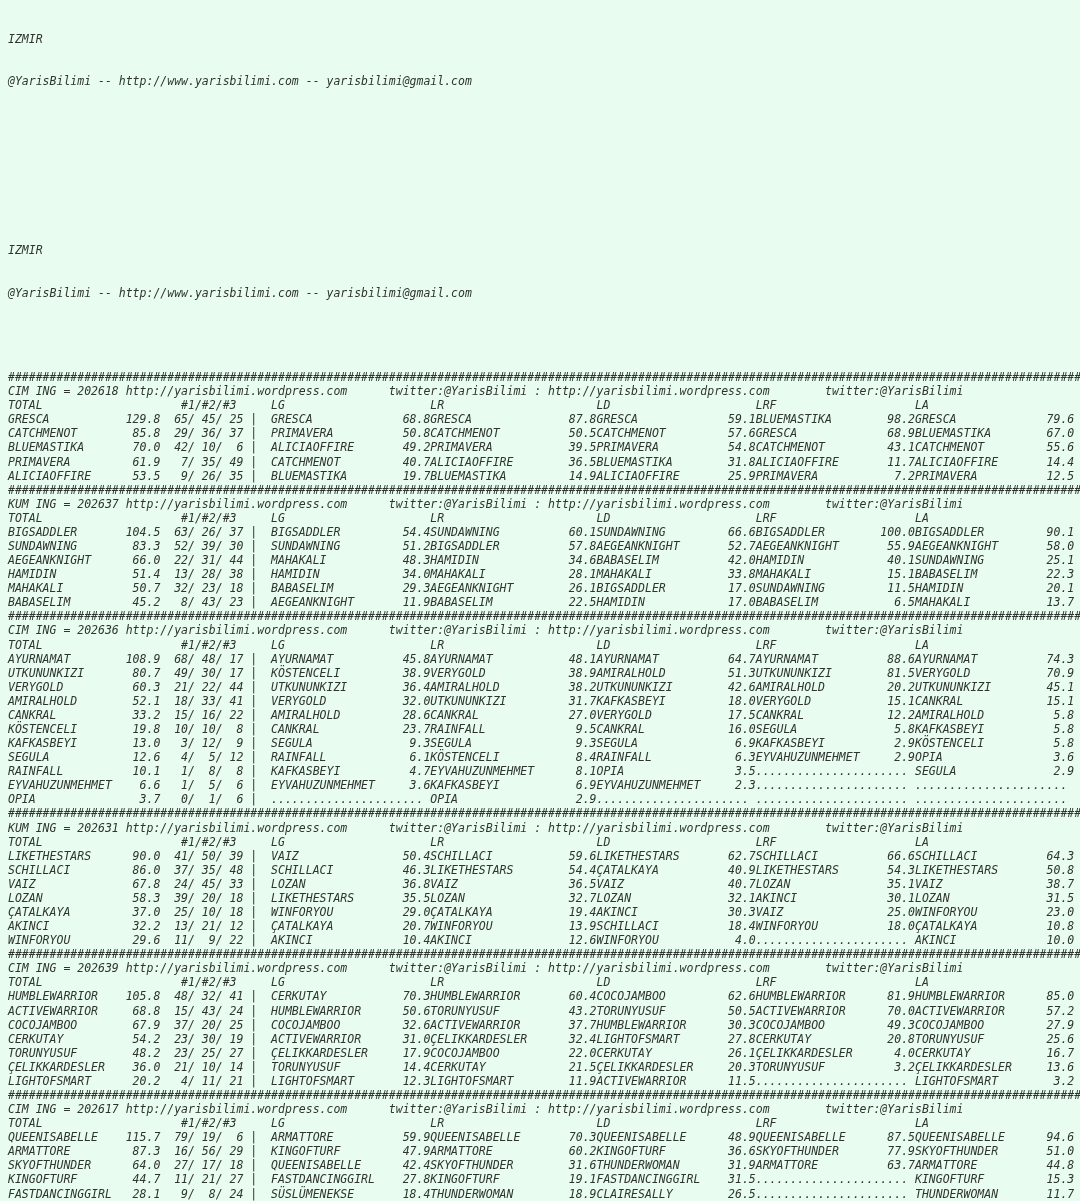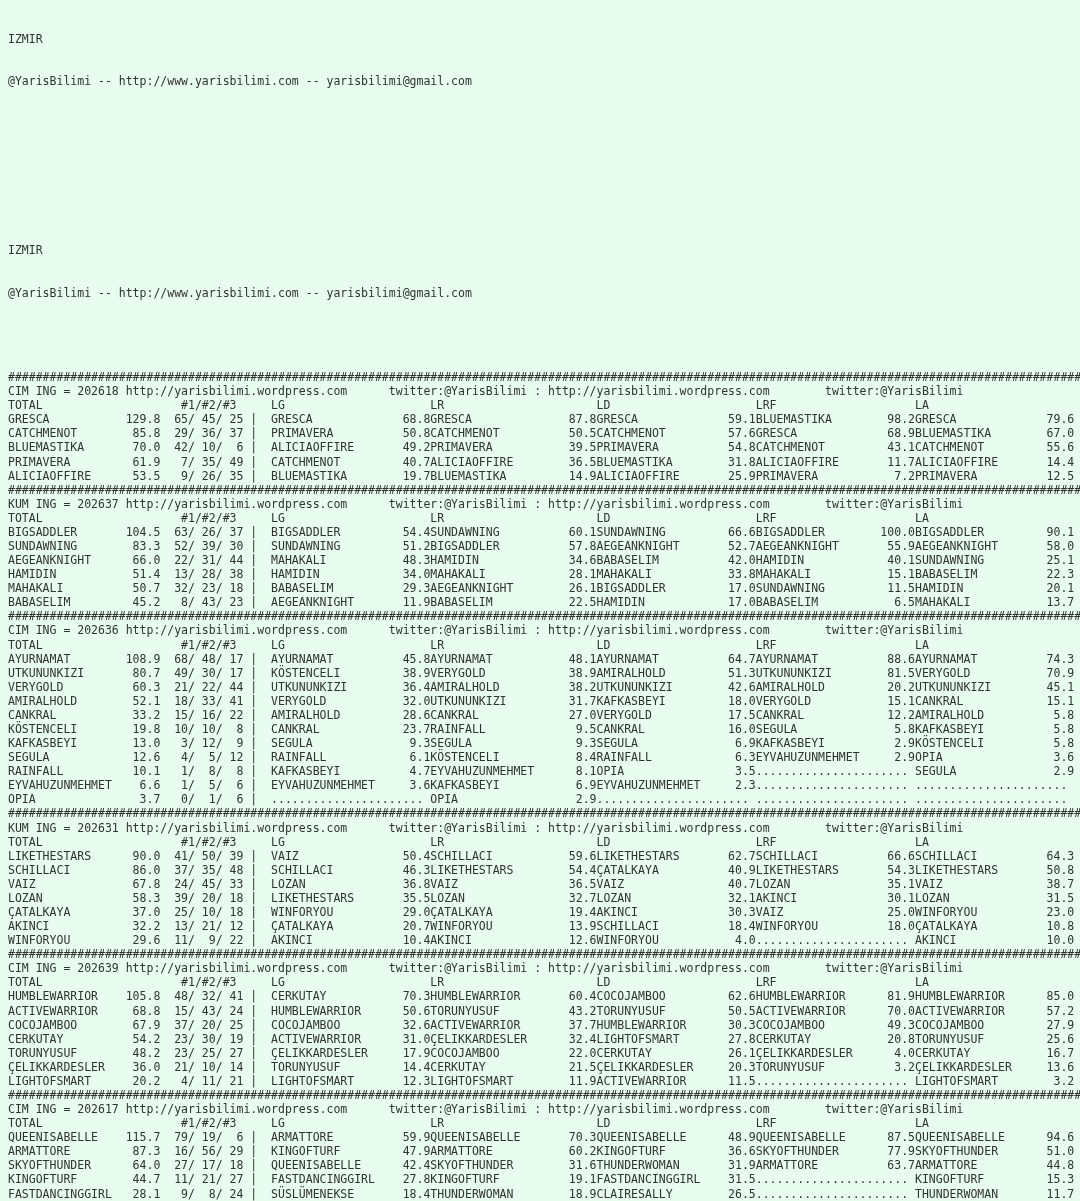--- a/index.html
+++ b/index.html
@@ -8,20 +8,21 @@
     font-family:"DejaVu Sans Mono","Liberation Mono",monospace;
     font-size:11.5px;
     line-height:14.08px;
     color:#2e342f;
     white-space:pre;
     padding:4px 0 0 8px;
     width:1080px;
     height:1201px;
     overflow:hidden;
     box-sizing:border-box;
+    font-style:italic;
   }
   .line{min-height:14.08px;}
 </style>
 </head>
 <body>
 
 <div class="screen">
   <div class="line">IZMIR</div>
   <div class="line">@YarisBilimi -- http://www.yarisbilimi.com -- yarisbilimi@gmail.com</div>
   <div class="line"></div>

